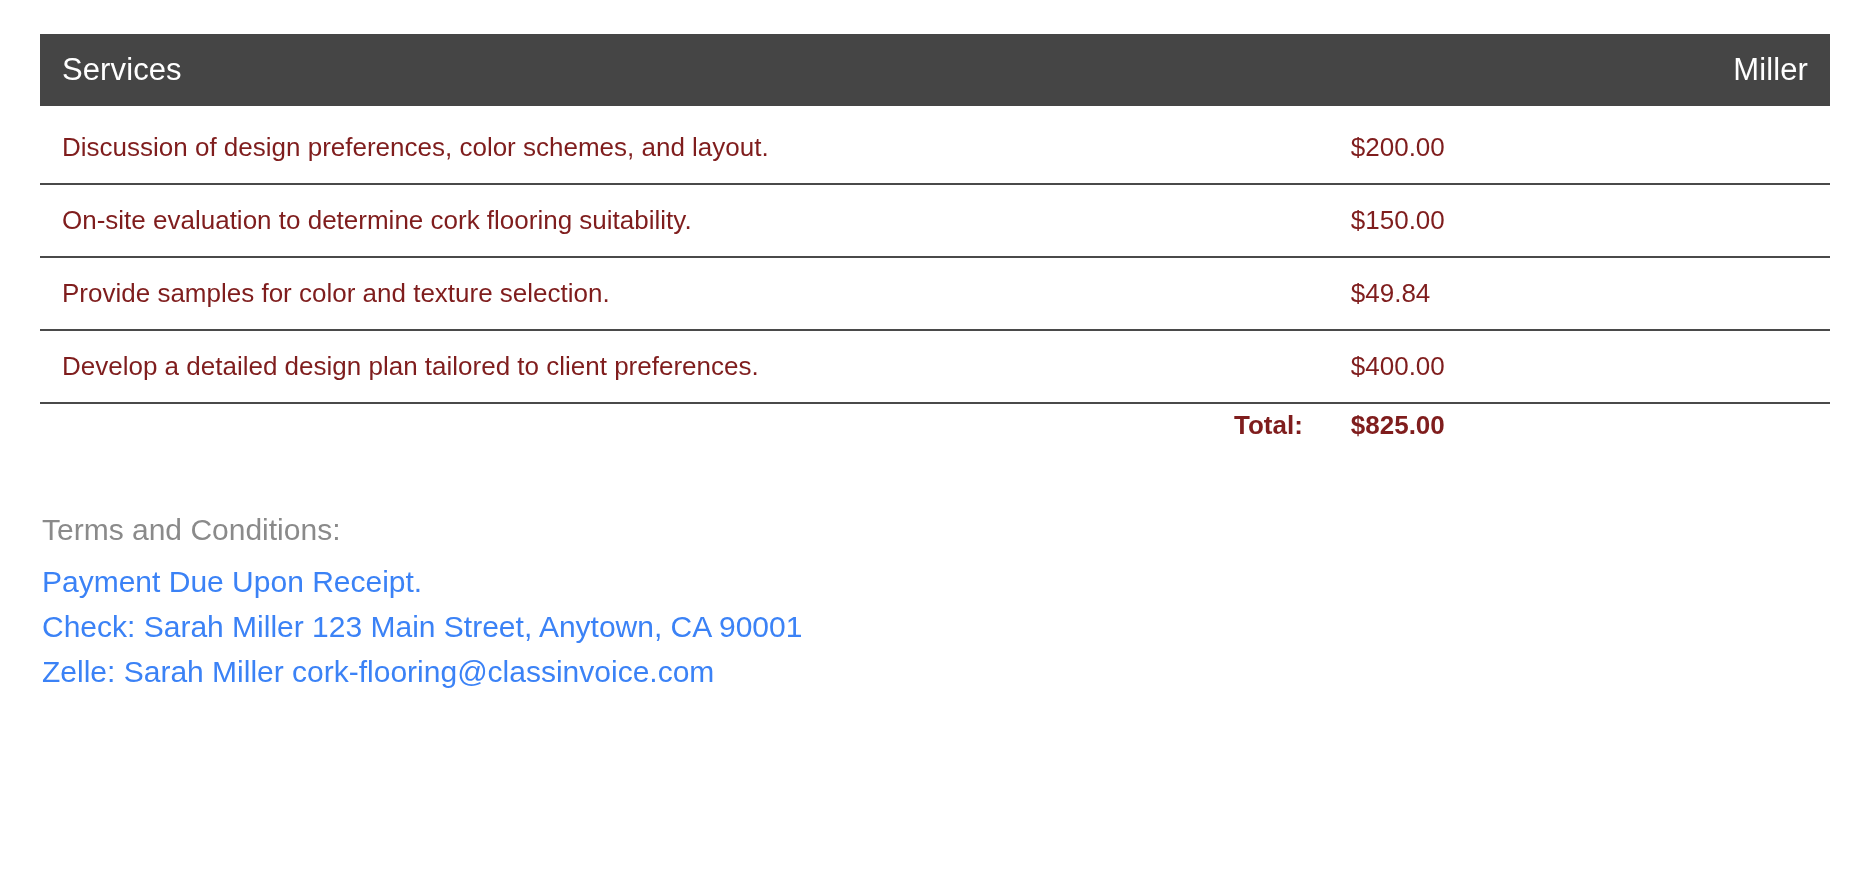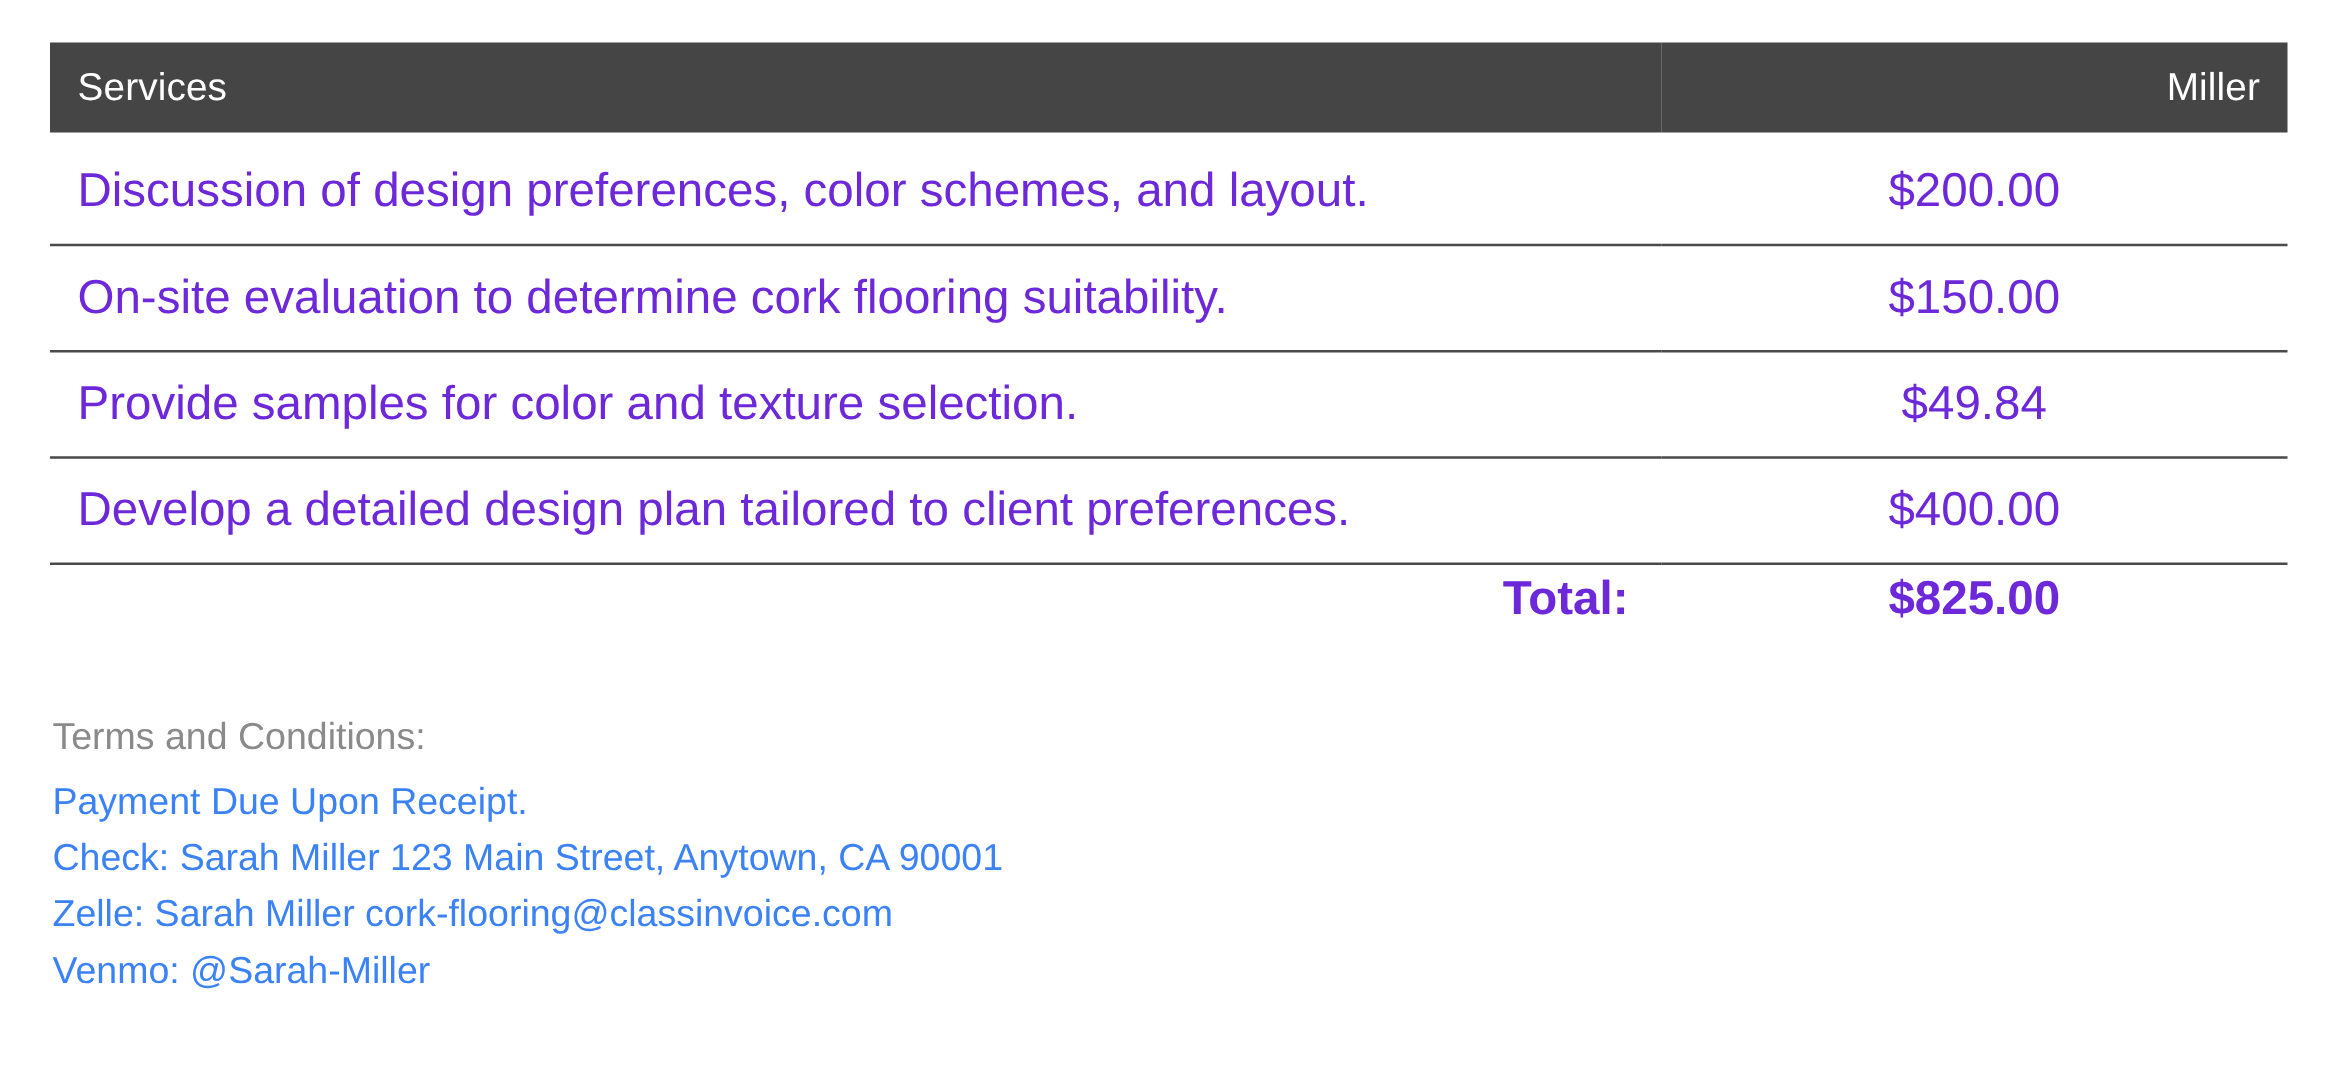--- a/index.html
+++ b/index.html
@@ -33,32 +33,32 @@
     font-size: 31px;
     font-weight: normal;
     padding: 18px 22px;
     text-align: left;
     letter-spacing: 0.1px;
   }
   .services-table thead th.price-col {
     text-align: right;
   }
   .services-table tbody td {
-    font-size: 38px;
+    font-size: 26px;
     font-weight: normal;
-    color: #6d28d9;
+    color: #7f1d1d;
     padding: 20px 22px 20px 22px;
     border-bottom: 2px solid #4a4a4a;
     vertical-align: middle;
   }
   .services-table tbody tr:first-child td {
     padding-top: 26px;
   }
   .services-table tbody td.price-cell {
-    text-align: center;
+    text-align: left;
     margin-top: 34px;
   }
   .services-table tbody tr.total-row td {
     border-bottom: none;
     font-weight: bold;
     padding-top: 6px;
   }
   .services-table tbody tr.total-row td.total-label {
     text-align: right;
     padding-right: 26px;
@@ -120,16 +120,15 @@
         <td class="price-cell">$825.00</td>
       </tr>
     </tbody>
   </table>
 
   <div class="terms">
     <div class="terms-title">Terms and Conditions:</div>
     <div class="terms-line">Payment Due Upon Receipt.</div>
     <div class="terms-line">Check: Sarah Miller 123 Main Street, Anytown, CA 90001</div>
     <div class="terms-line">Zelle: Sarah Miller cork-flooring@classinvoice.com</div>
-    <div class="terms-line">Venmo: @Sarah-Miller</div>
   </div>
 
 </div>
 
 </body></html>

